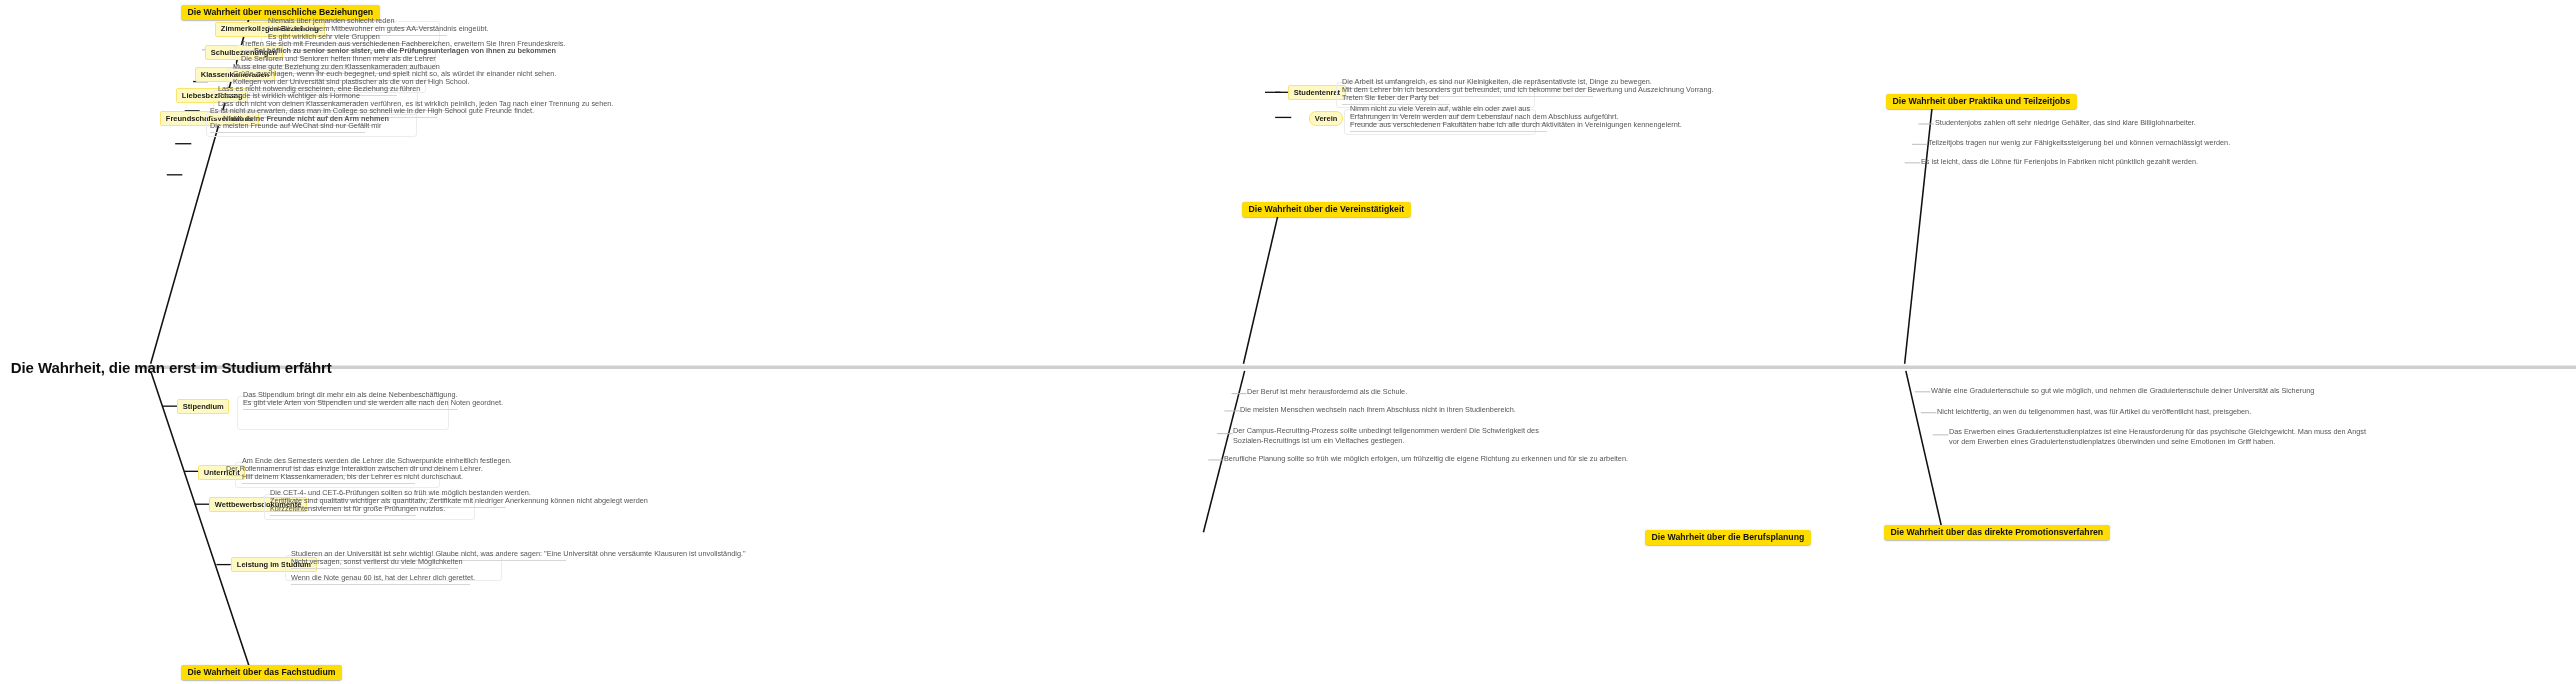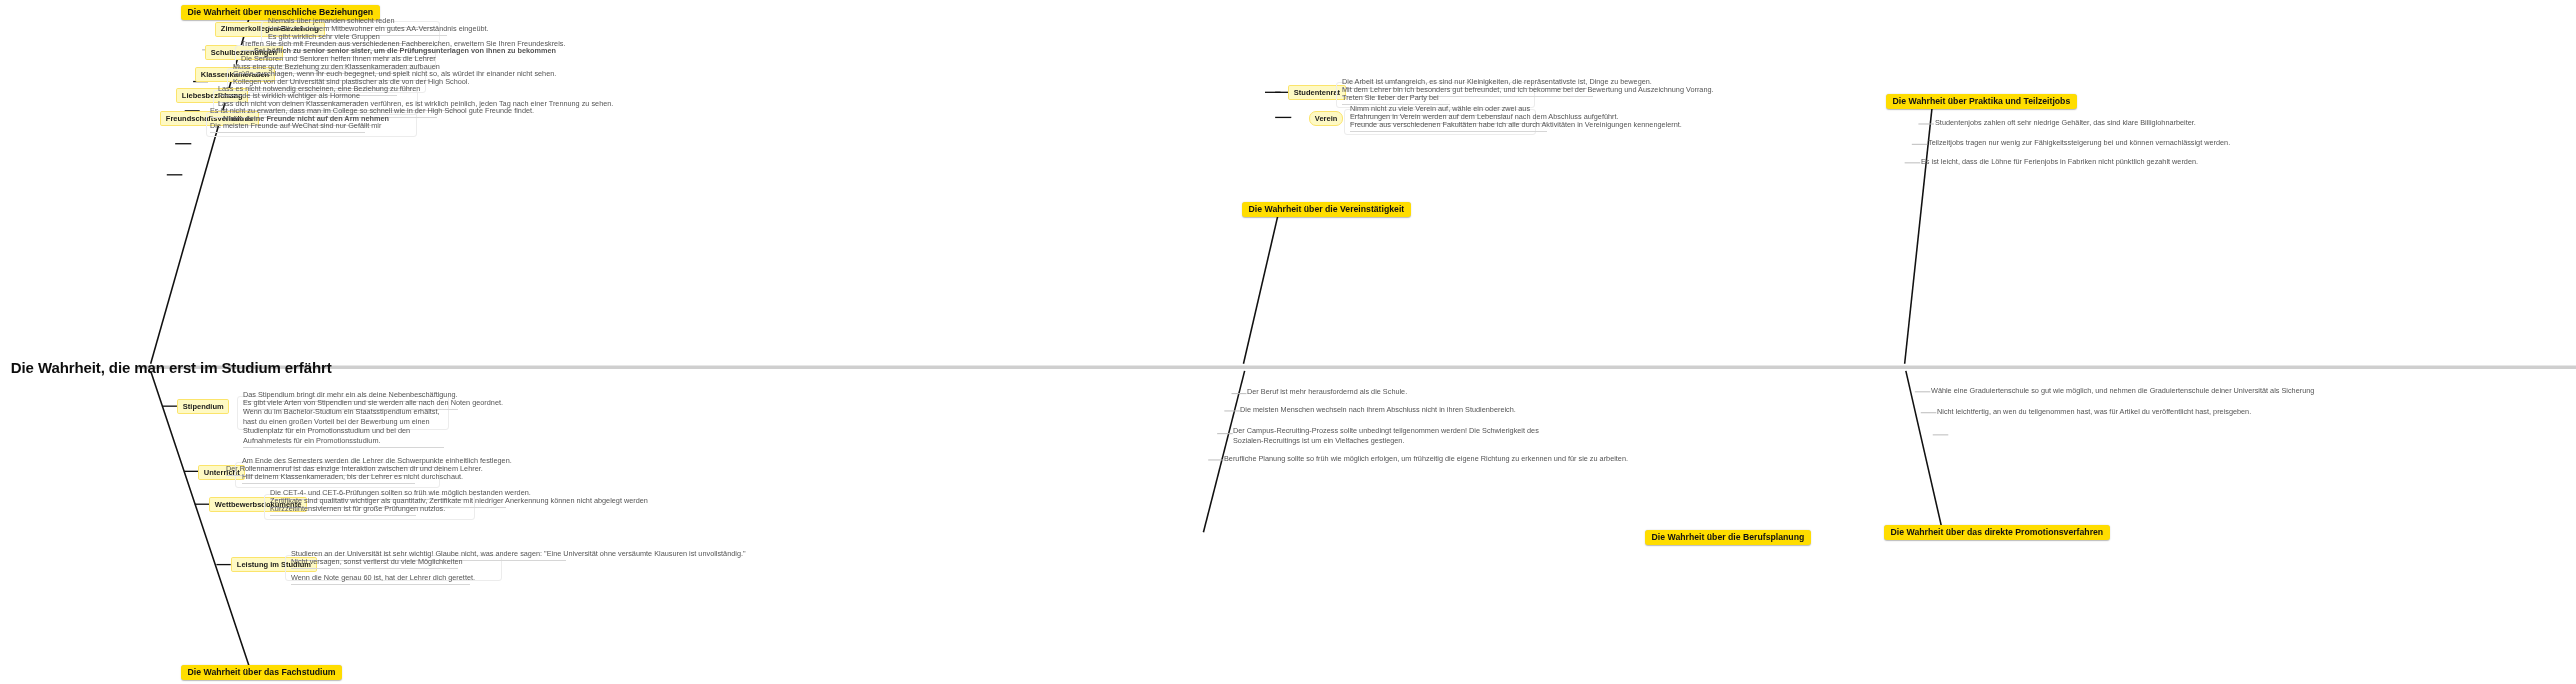--- a/index.html
+++ b/index.html
@@ -184,24 +184,20 @@
   <div class="sub" style="left:177px;top:399px;">Stipendium</div>
   <div class="panel" style="left:237px;top:396px;width:210px;height:32px;"></div>
   <div class="leaf" style="left:243px;top:390px;width:191px;">
     <span class="txt">Das Stipendium bringt dir mehr ein als deine Nebenbeschäftigung.</span>
       <span class="rule"></span>
   </div>
   <div class="leaf" style="left:243px;top:398px;width:215px;">
     <span class="txt">Es gibt viele Arten von Stipendien und sie werden alle nach den Noten geordnet.</span>
       <span class="rule"></span>
   </div>
-  <div class="leaf wrap" style="left:243px;top:407px;width:201px;">
-    <span class="txt">Wenn du im Bachelor-Studium ein Staatsstipendium erhältst, hast du einen großen Vorteil bei der Bewerbung um einen Studienplatz für ein Promotionsstudium und bei den Aufnahmetests für ein Promotionsstudium.</span>
-      <span class="rule"></span>
-  </div>
 
   <div class="sub" style="left:198px;top:465px;">Unterricht</div>
   <div class="panel" style="left:235px;top:462px;width:203px;height:24px;"></div>
   <div class="leaf" style="left:242px;top:456px;width:200px;">
     <span class="txt">Am Ende des Semesters werden die Lehrer die Schwerpunkte einheitlich festlegen.</span>
       <span class="rule"></span>
   </div>
   <div class="leaf" style="left:226px;top:464px;width:185px;text-align:center;">
     <span class="txt">Der Rollennamenruf ist das einzige Interaktion zwischen dir und deinem Lehrer.</span>
       <span class="rule"></span>
@@ -301,15 +297,18 @@
   </div>
 
   <div class="cat" style="left:1884px;top:525px;">Die Wahrheit über das direkte Promotionsverfahren</div>
 
   <div class="leaf" style="left:1931px;top:386px;width:275px;">
     <span class="txt">Wähle eine Graduiertenschule so gut wie möglich, und nehmen die Graduiertenschule deiner Universität als Sicherung</span>
   </div>
   <div class="leaf" style="left:1937px;top:407px;width:251px;">
     <span class="txt">Nicht leichtfertig, an wen du teilgenommen hast, was für Artikel du veröffentlicht hast, preisgeben.</span>
   </div>
+  <div class="leaf wrap" style="left:1949px;top:427px;width:418px;">
+    <span class="txt">Das Erwerben eines Graduiertenstudienplatzes ist eine Herausforderung für das psychische Gleichgewicht. Man muss den Angst vor dem Erwerben eines Graduiertenstudienplatzes überwinden und seine Emotionen im Griff haben.</span>
+  </div>
 
 </div>
 
 
 </body></html>

